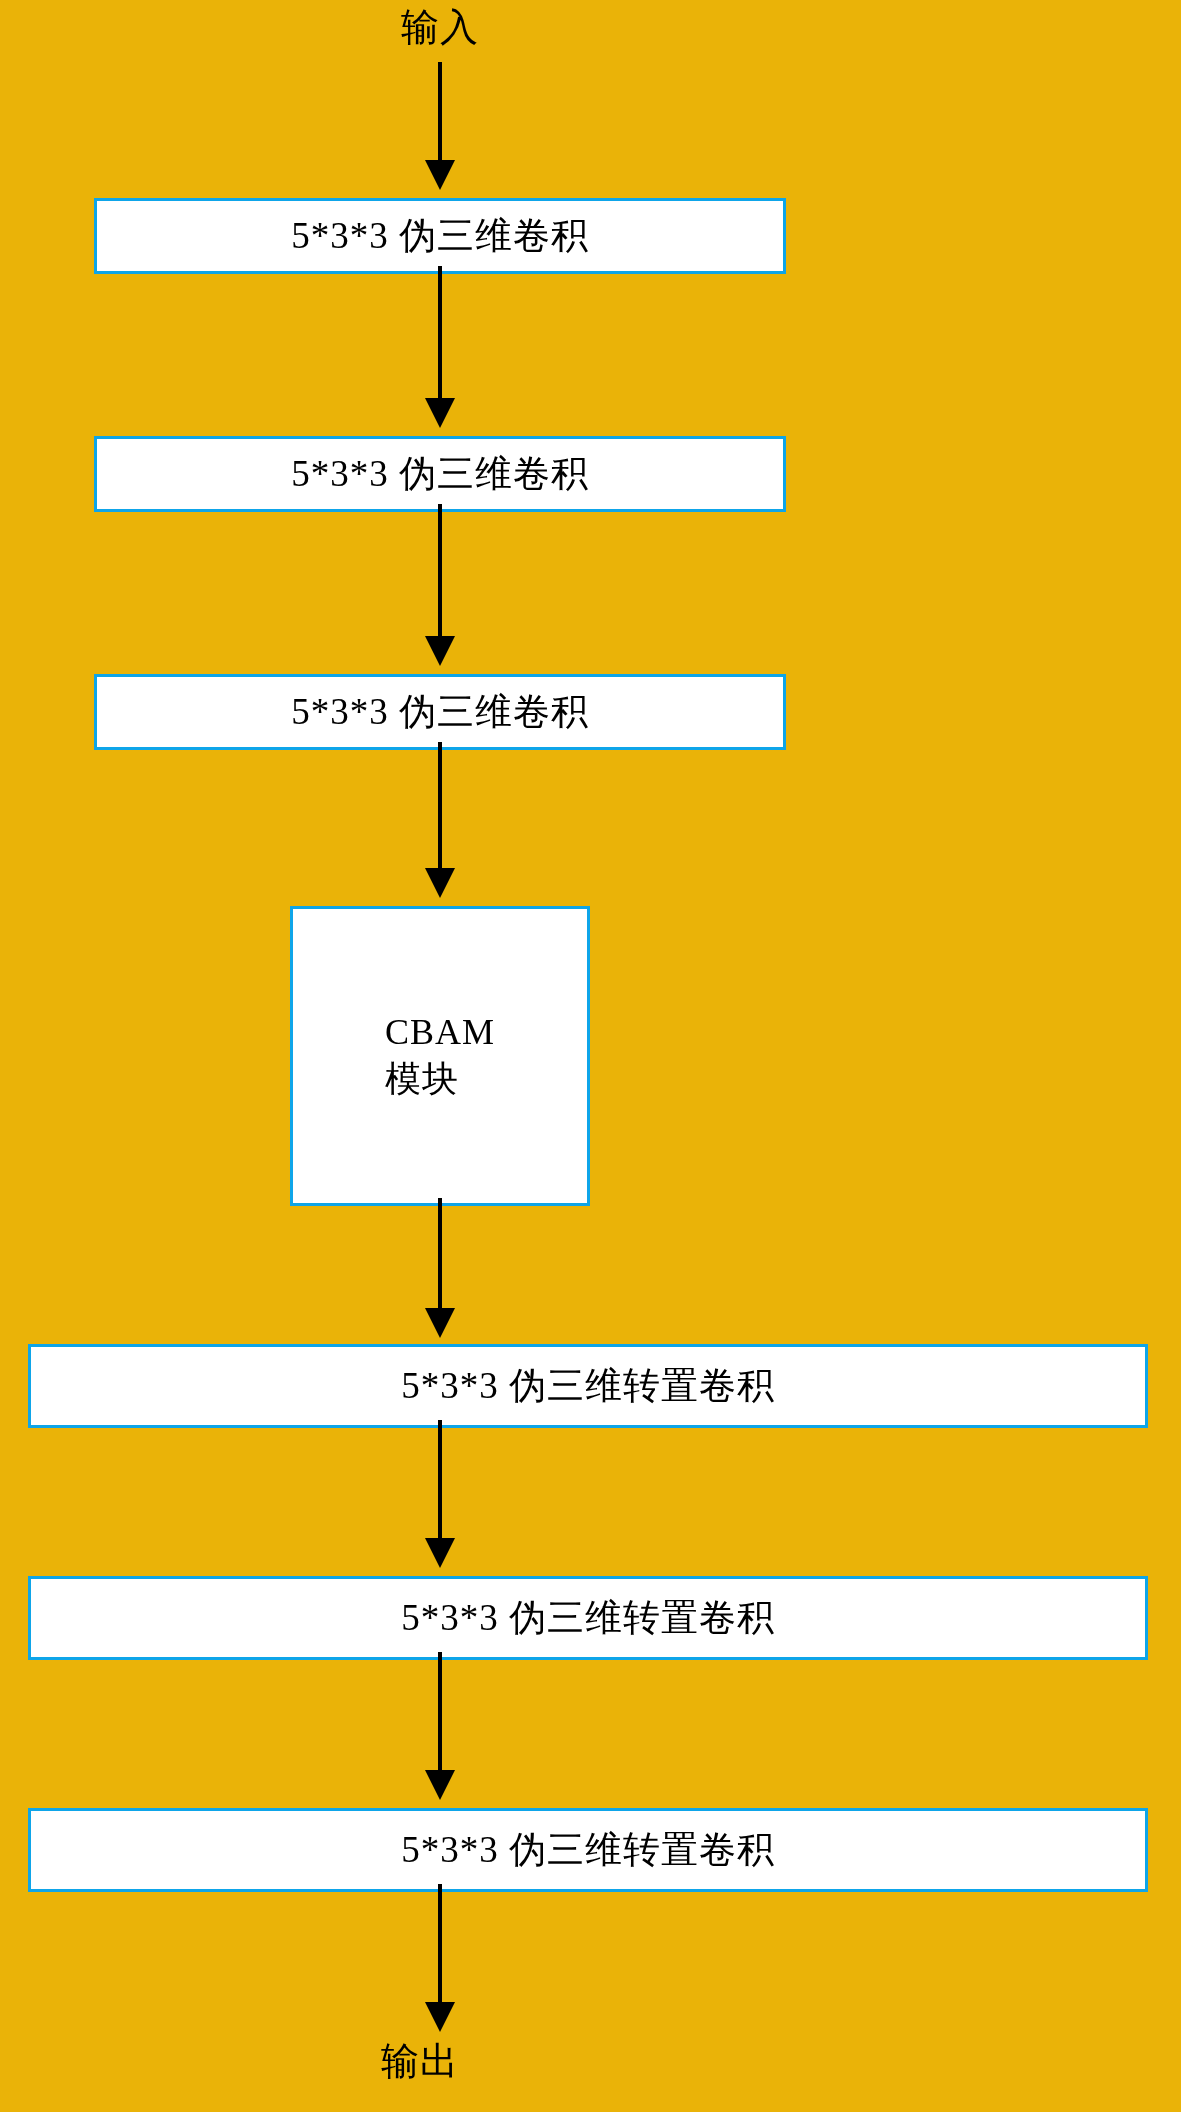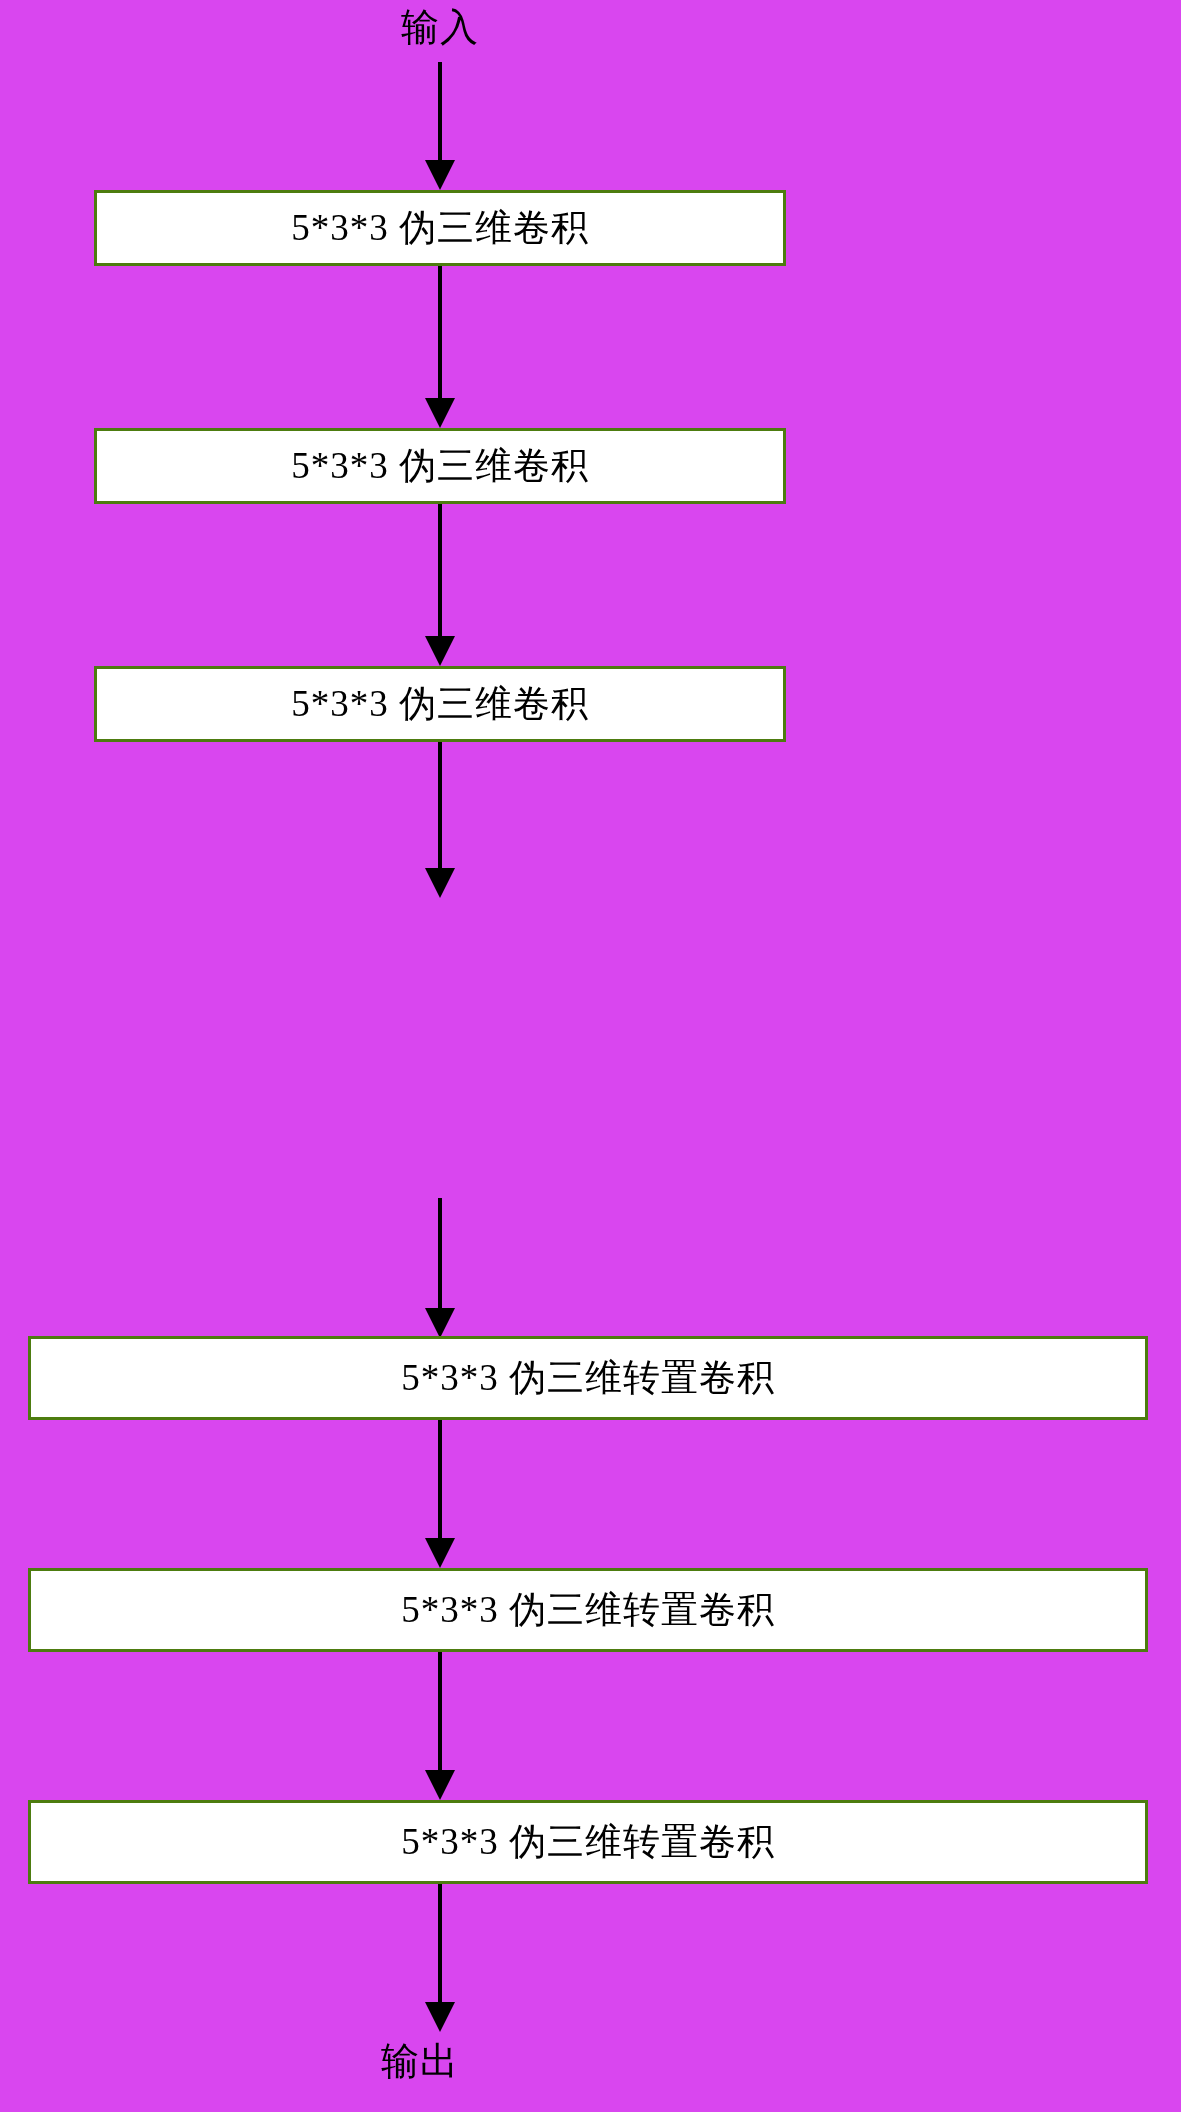--- a/index.html
+++ b/index.html
@@ -8,43 +8,44 @@
     background: #ffffff;
   }
   body {
     font-family: "Liberation Serif", "DejaVu Serif", serif;
     color: #000000;
   }
   #canvas {
     position: relative;
     width: 1181px;
     height: 2112px;
-    background: #d946ef;
+    background: #eab308;
     overflow: hidden;
   }
   
   .endpoint-label {
     position: absolute;
     text-align: center;
     font-size: 38px;
     line-height: 1;
     white-space: nowrap;
     color: #000000;
     letter-spacing: 1px;
   }
   
   .node-box {
     position: absolute;
     box-sizing: border-box;
-    border: 3px solid #4d7c0f;
+    border: 3px solid #0ea5e9;
     background: #ffffff;
     display: flex;
     align-items: center;
     justify-content: center;
     text-align: left;
+    margin-top: 8px;
   }
   .node-label {
     font-size: 37px;
     line-height: 1.18;
     white-space: pre-line;
     color: #000000;
     letter-spacing: 1px;
   }
   .node-box.square .node-label {
     font-size: 36px;
@@ -106,20 +107,24 @@
 
   <div class="node-box" style="left:94px; top:666px; width:692px; height:76px;">
     <span class="node-label">5*3*3 伪三维卷积</span>
   </div>
 
   <div class="connector" style="left:440px; top:742px; height:156px;">
     <div class="shaft" style="height:128px;"></div>
     <div class="head" style="top:126px;"></div>
   </div>
 
+  <div class="node-box square" style="left:440px; top:898px; width:300px; height:300px; transform:translateX(-150px);">
+    <span class="node-label">CBAM
+模块</span>
+  </div>
 
   <div class="connector" style="left:440px; top:1198px; height:140px;">
     <div class="shaft" style="height:112px;"></div>
     <div class="head" style="top:110px;"></div>
   </div>
 
   <div class="node-box" style="left:28px; top:1336px; width:1120px; height:84px;">
     <span class="node-label">5*3*3 伪三维转置卷积</span>
   </div>
 

